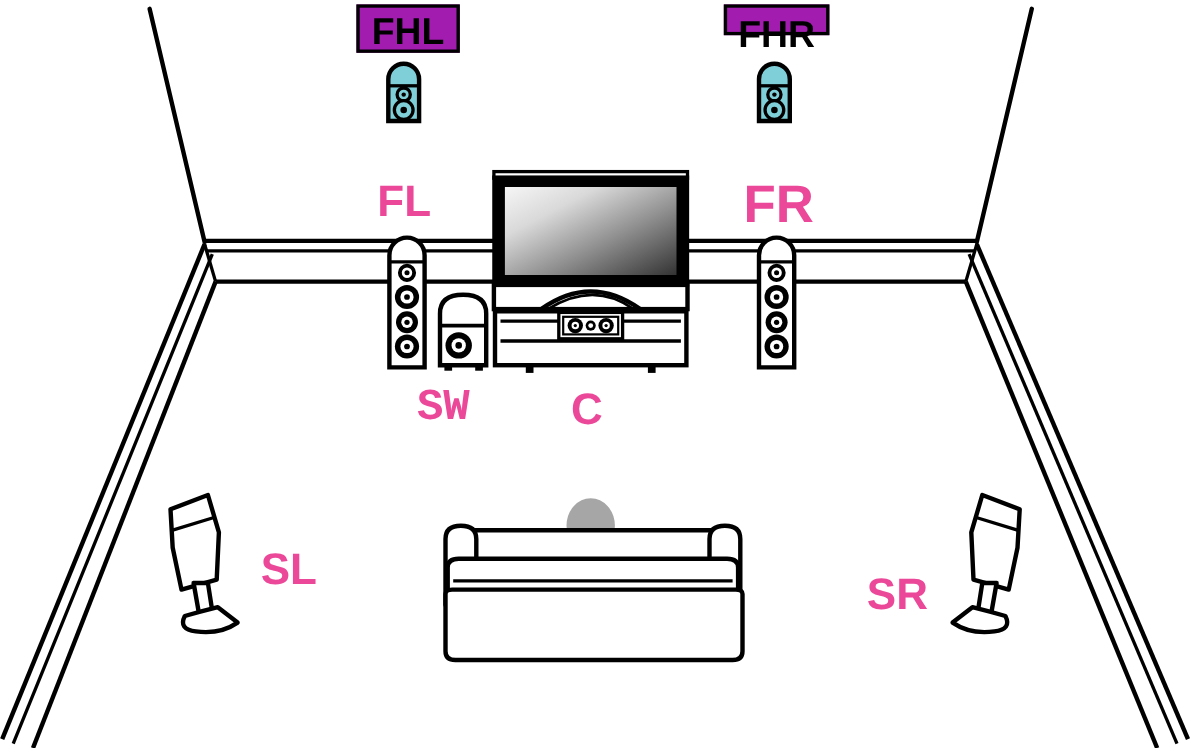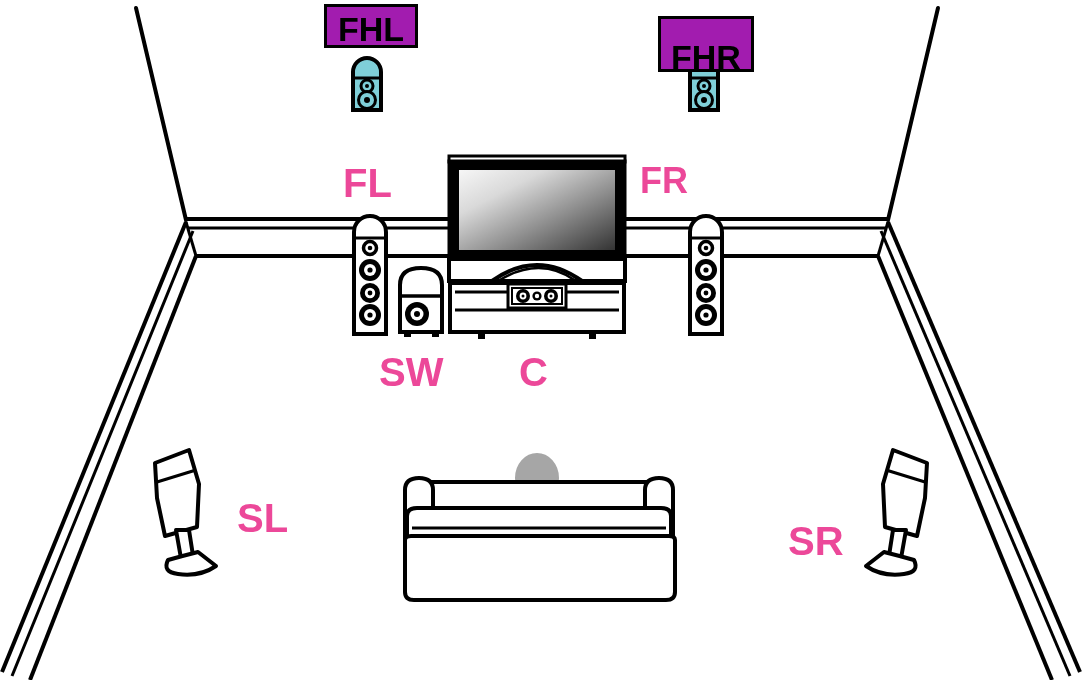--- a/index.html
+++ b/index.html
@@ -207,22 +207,22 @@
 
       <path d="M407 516 q0 -8 10 -8 l244 0 q10 0 10 8 l0 22 q0 8 -10 8 l-244 0 q-10 0 -10 -8 Z"></path>
       <path d="M412 528 l254 0" fill="none" stroke-width="3"></path>
 
       <path d="M405 540 q0 -4 6 -4 l258 0 q6 0 6 4 l0 52 q0 8 -9 8 l-252 0 q-9 0 -9 -8 Z"></path>
     </g>
 
   </svg>
 
   <div class="badge" style="left:324px;top:4px;width:94px;height:44px;padding-top:3px;">FHL</div>
-  <div class="badge" style="left:658px;top:16px;width:96px;height:56px;padding-top:19px;">FHR</div>
+  <div class="badge" style="left:658px;top:4px;width:96px;height:28px;padding-top:6px;">FHR</div>
 
   <div class="lbl" style="left:343px;top:163px;font-size:40px;">FL</div>
-  <div class="lbl" style="left:640px;top:163px;font-size:36px;">FR</div>
-  <div class="lbl" style="left:379px;top:352px;font-size:40px;">SW</div>
+  <div class="lbl" style="left:676px;top:163px;font-size:48px;">FR</div>
+  <div class="lbl" style="left:379px;top:352px;font-size:40px;font-family:Liberation Mono, monospace;">SW</div>
   <div class="lbl" style="left:519px;top:352px;font-size:40px;">C</div>
   <div class="lbl" style="left:237px;top:498px;font-size:40px;">SL</div>
   <div class="lbl" style="left:788px;top:498px;font-size:40px;margin-top:23px;">SR</div>
 
 </div>
 
 </body></html>

